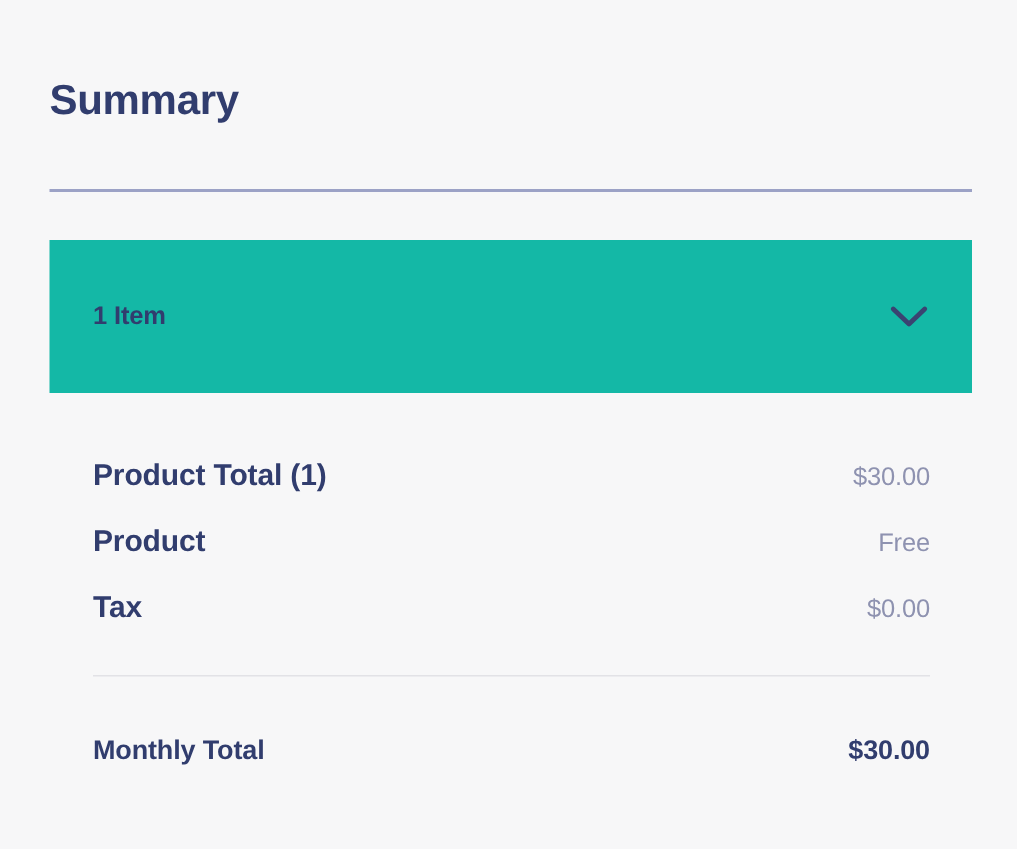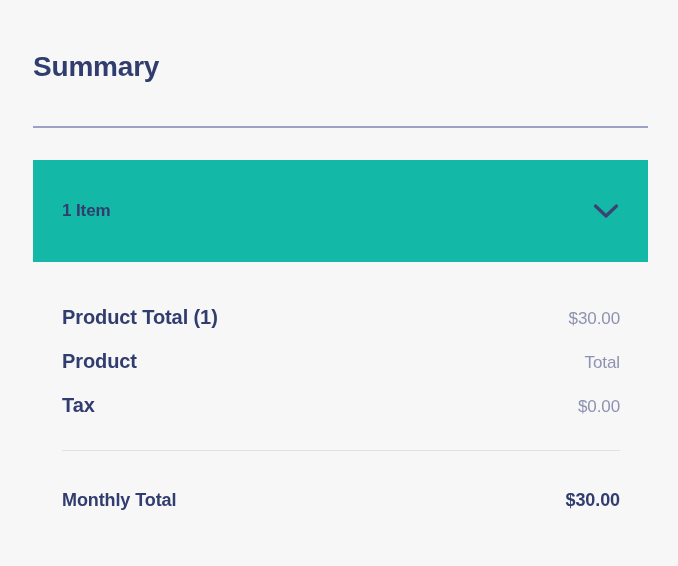--- a/index.html
+++ b/index.html
@@ -163,21 +163,21 @@
     </div>
   </div>
 
   <div class="lines">
     <div class="line-row">
       <span class="line-label">Product Total (1)</span>
       <span class="line-value">$30.00</span>
     </div>
     <div class="line-row">
       <span class="line-label">Product</span>
-      <span class="line-value">Total</span>
+      <span class="line-value">Free</span>
     </div>
     <div class="line-row">
       <span class="line-label">Tax</span>
       <span class="line-value">$0.00</span>
     </div>
   </div>
 
   <div class="lines-rule"></div>
 
   <div class="total-row">

